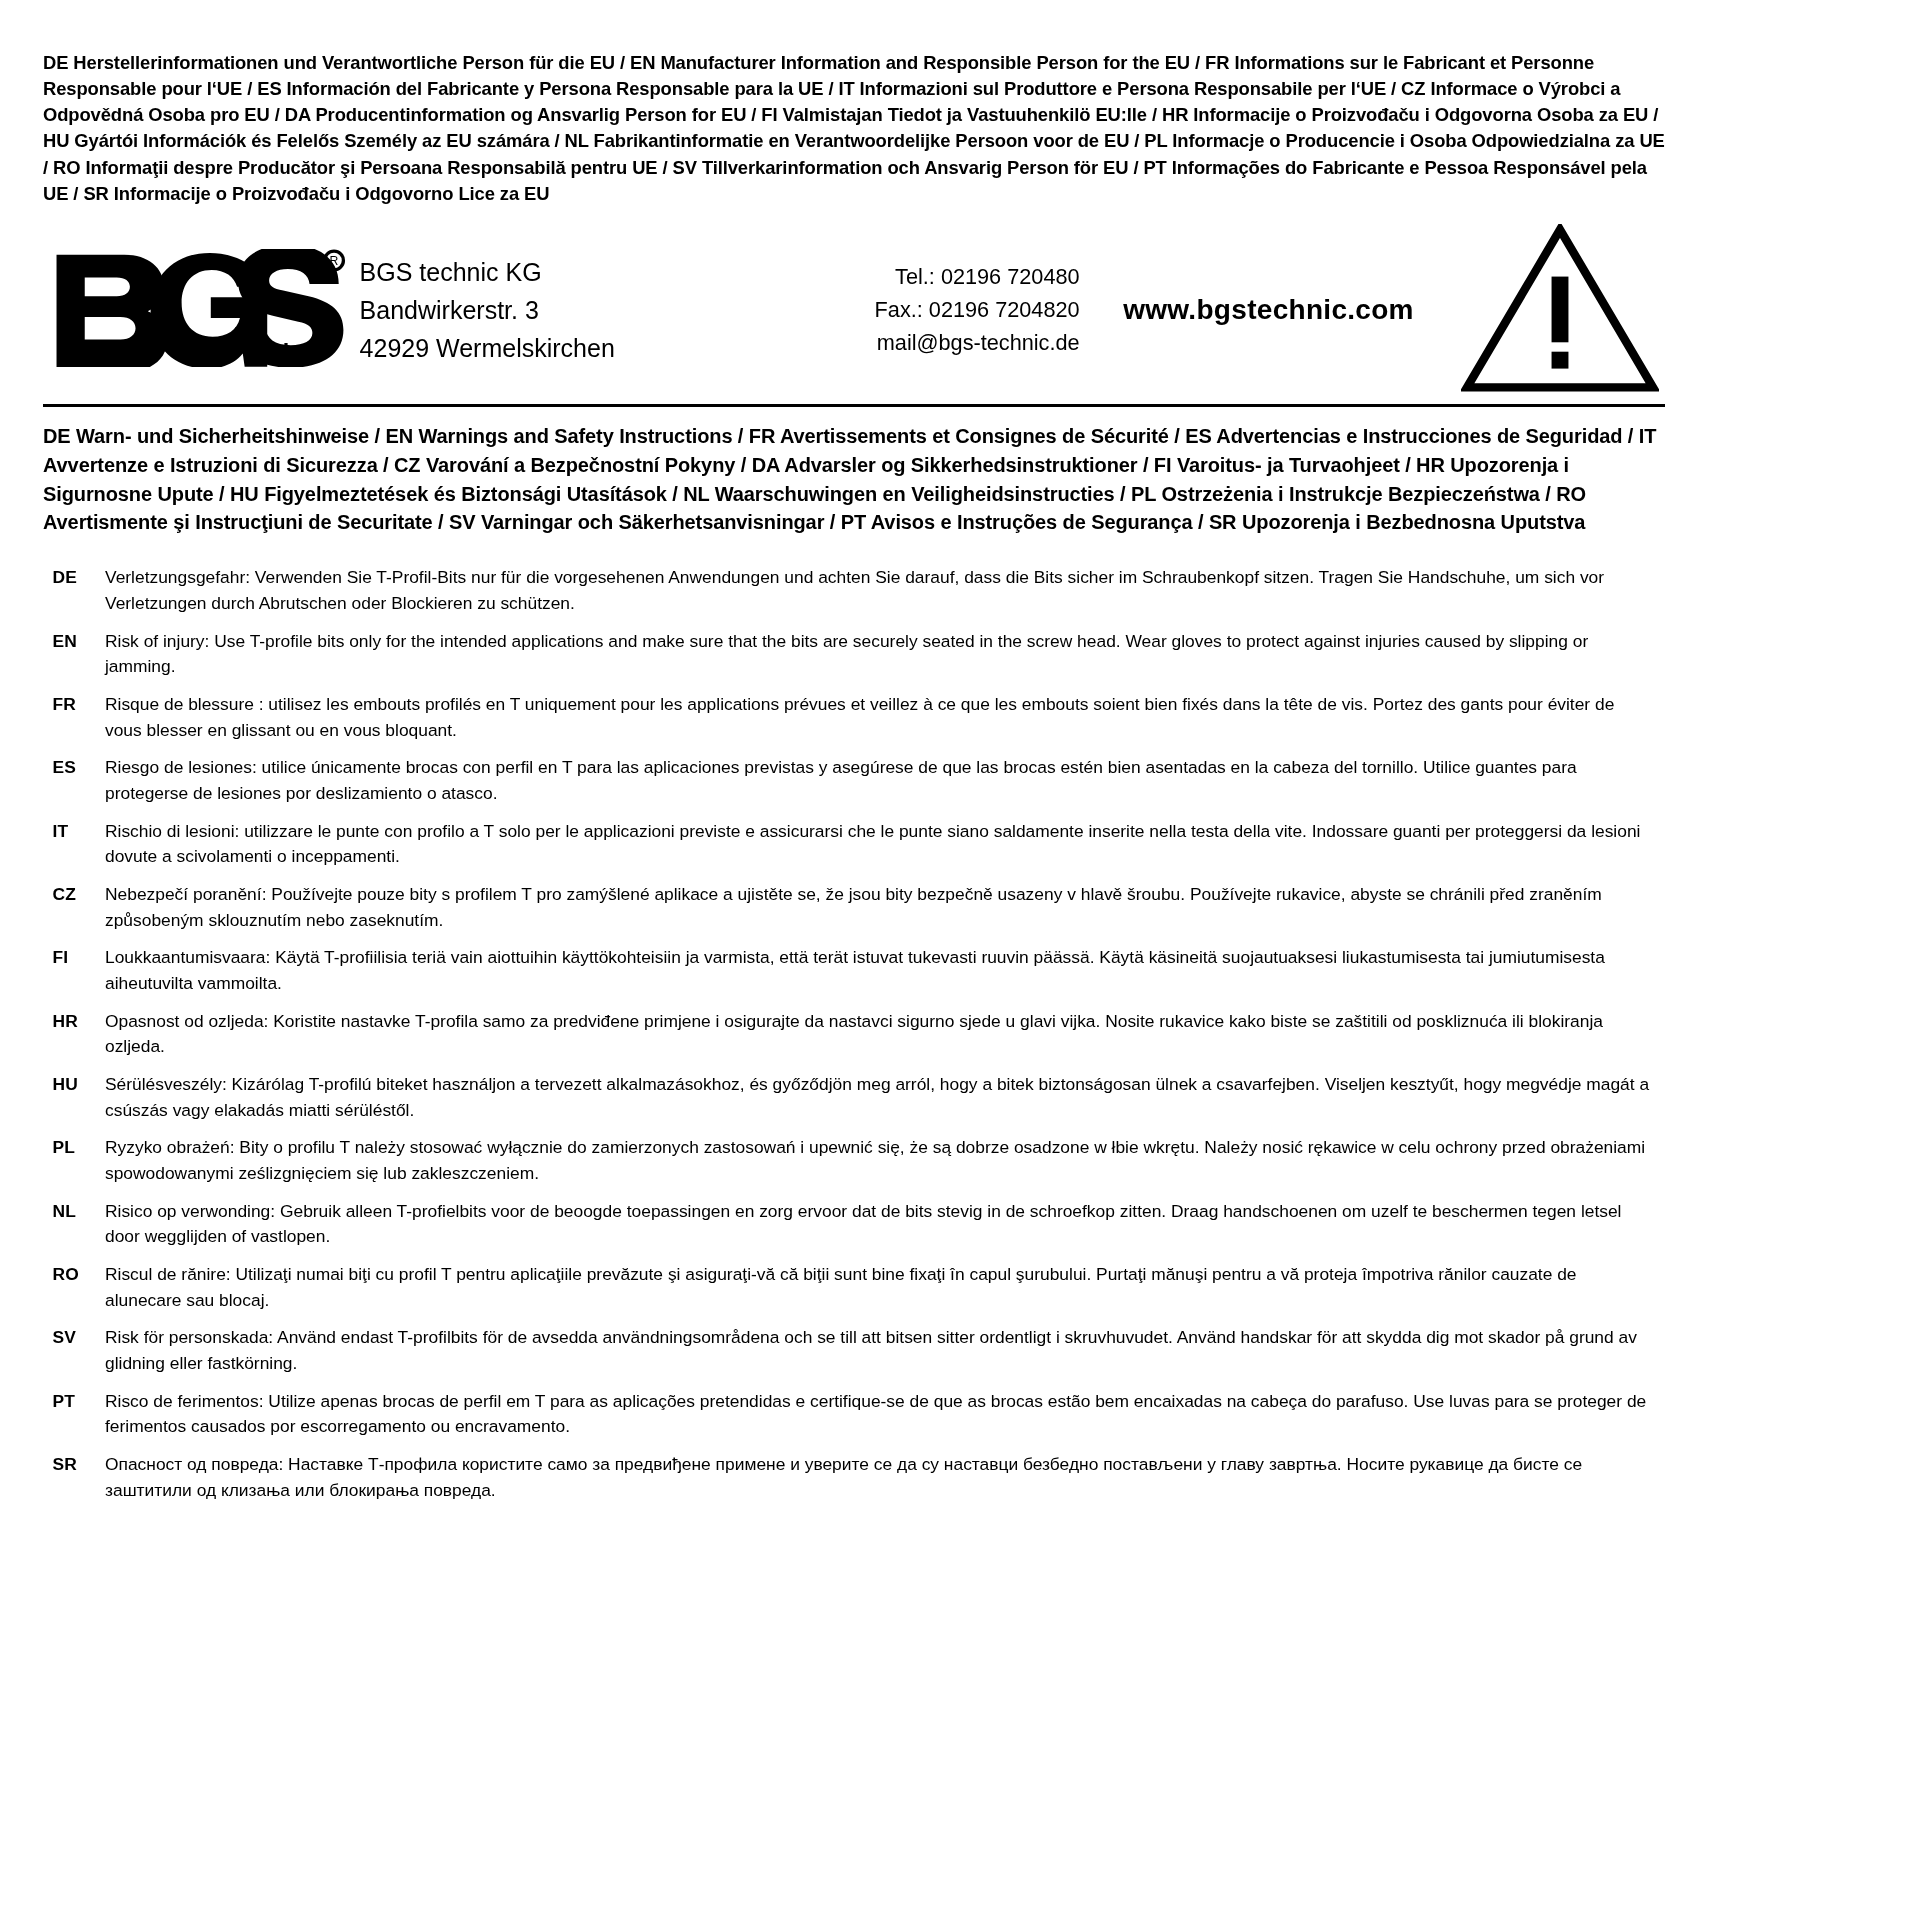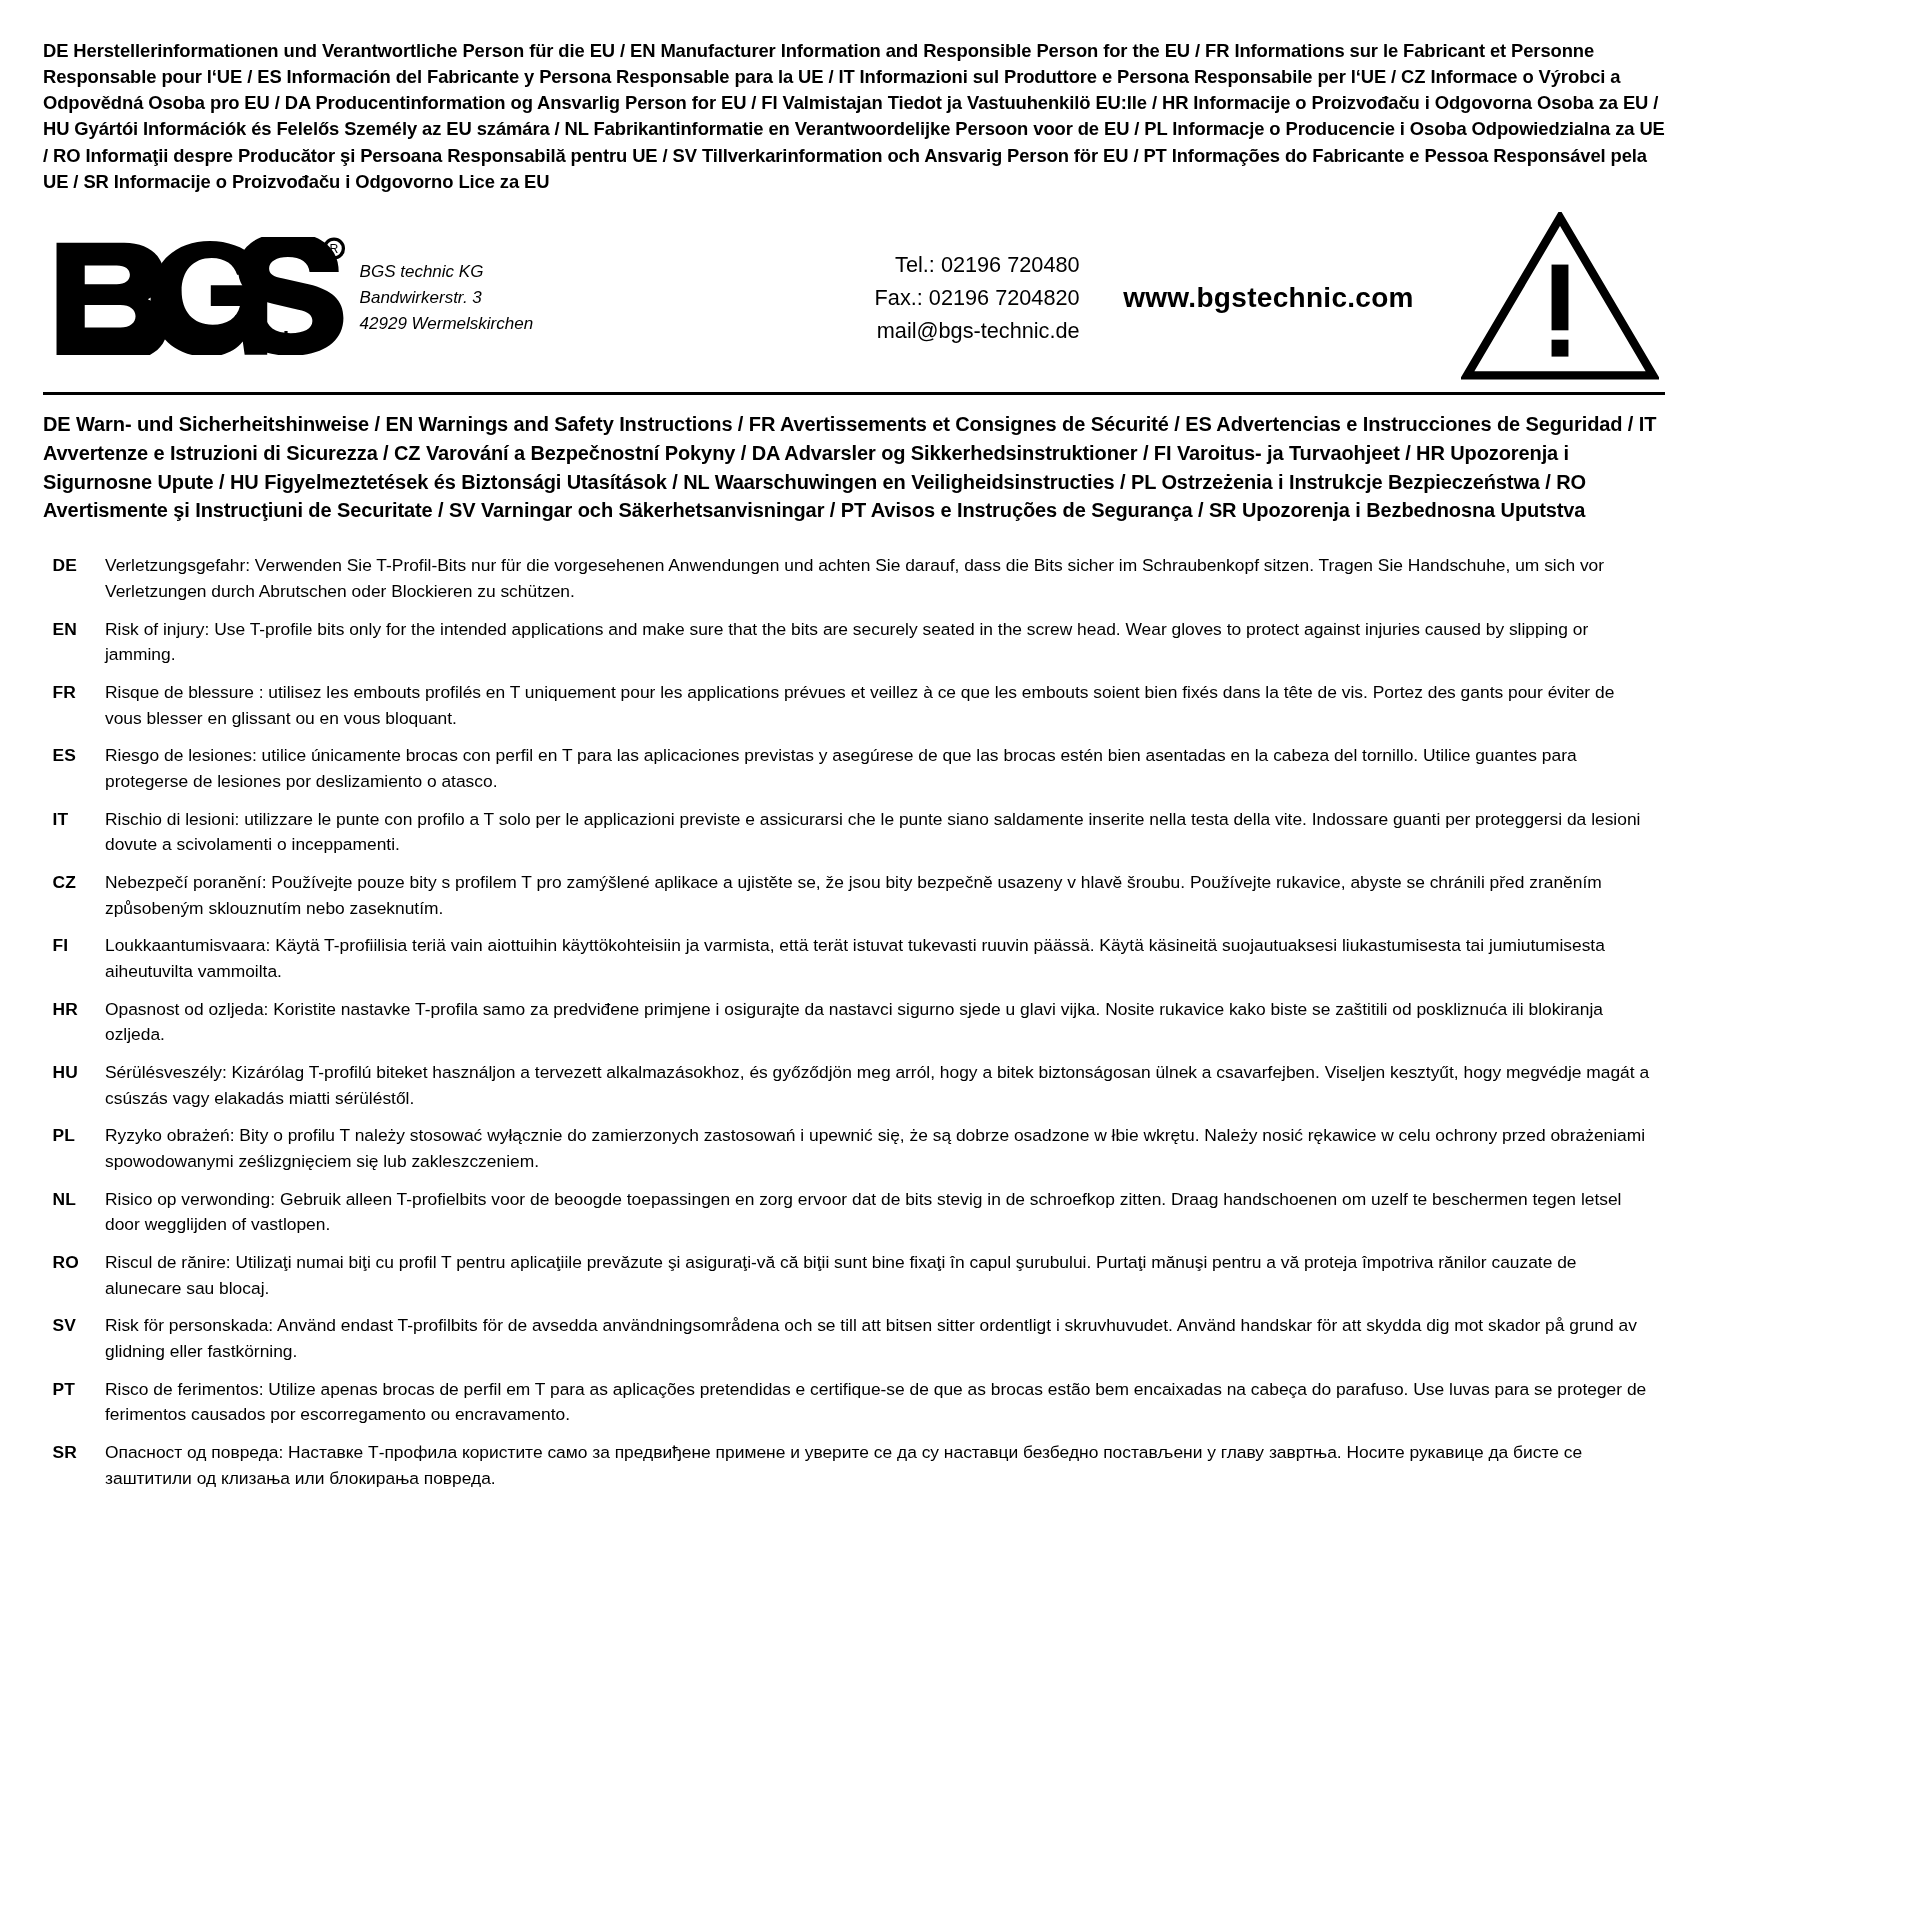--- a/index.html
+++ b/index.html
@@ -11,21 +11,21 @@
     width: 1928px;
     height: 1928px;
     font-family: "Liberation Sans", sans-serif;
     color: #000000;
     -webkit-font-smoothing: antialiased;
   }
   .page {
     box-sizing: border-box;
     width: 1708px;
     min-height: 1928px;
-    padding: 38px 43px 0 43px;
+    padding: 50px 43px 0 43px;
   }
 
   
   .mfg-heading {
     font-size: 18.4px;
     font-weight: bold;
     line-height: 1.42;
     letter-spacing: -0.1px;
     margin: 0 0 17px 0;
     text-align: left;
@@ -41,24 +41,23 @@
   }
   .logo-wrap {
     width: 311px;
     flex: 0 0 311px;
     padding-left: 5.6px;
   }
   .logo-svg { display: block; }
 
   .addr {
     flex: 0 0 381px;
-    font-size: 17px;
+    font-size: 25px;
     line-height: 1.52;
     padding-top: 3.8px;
-    font-style: italic;
   }
   .contact {
     flex: 0 0 339px;
     font-size: 21.7px;
     line-height: 1.52;
     padding-top: 3.8px;
     text-align: right;
   }
   .web {
     flex: 1 1 auto;

